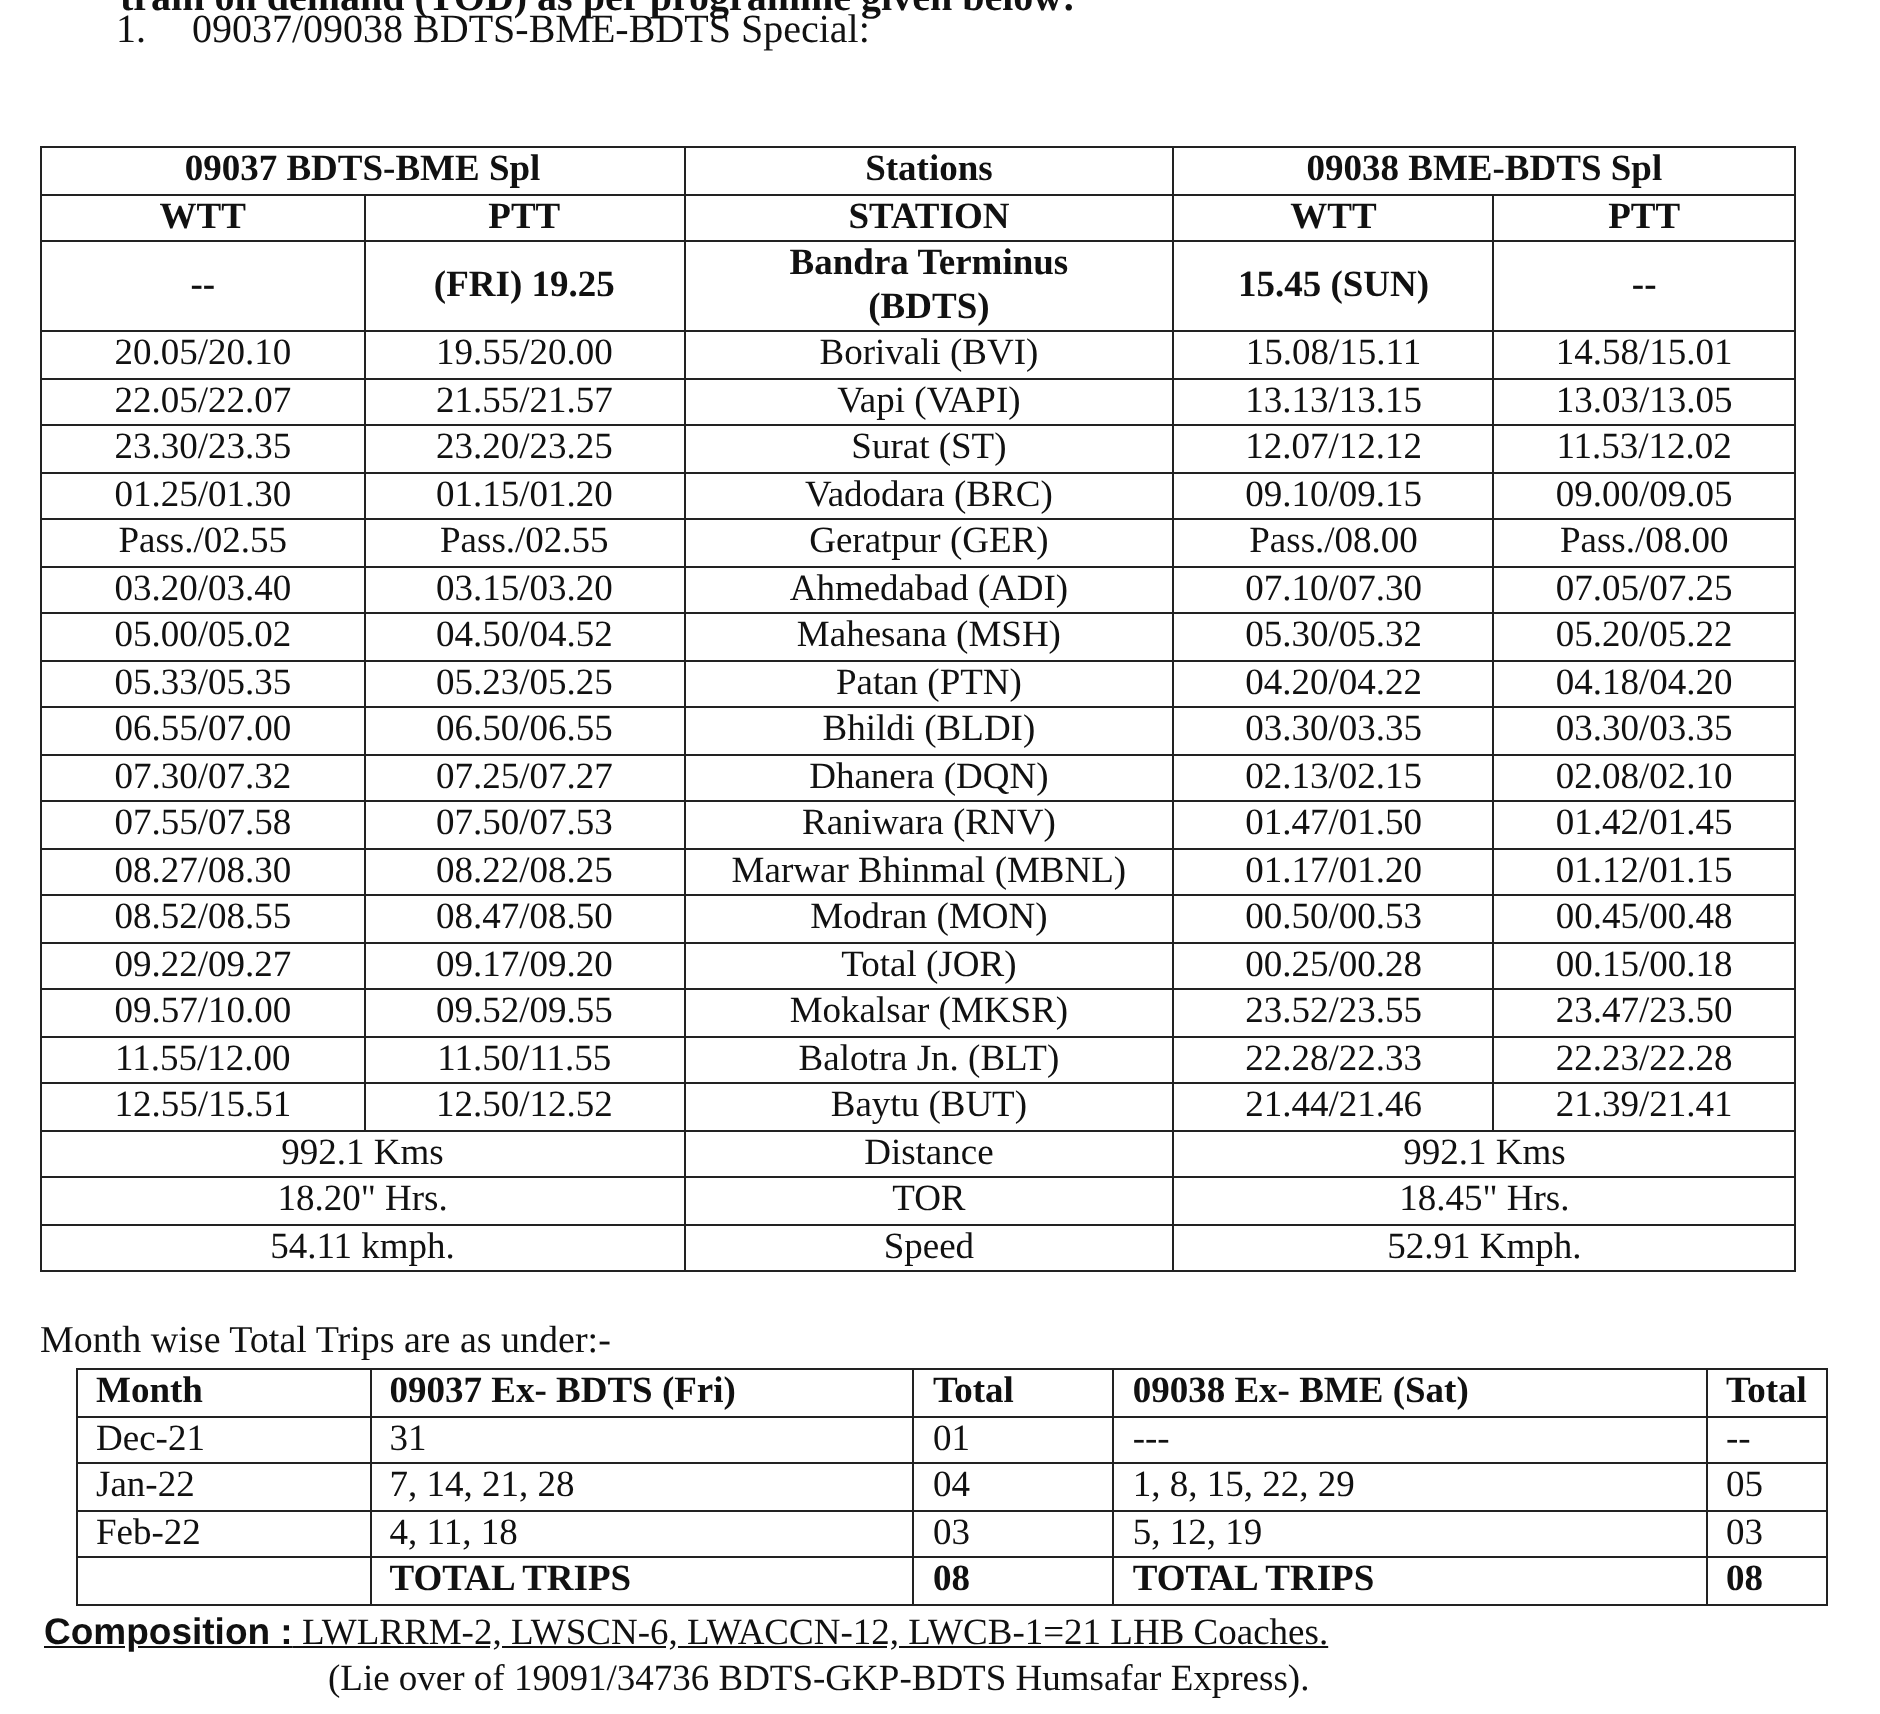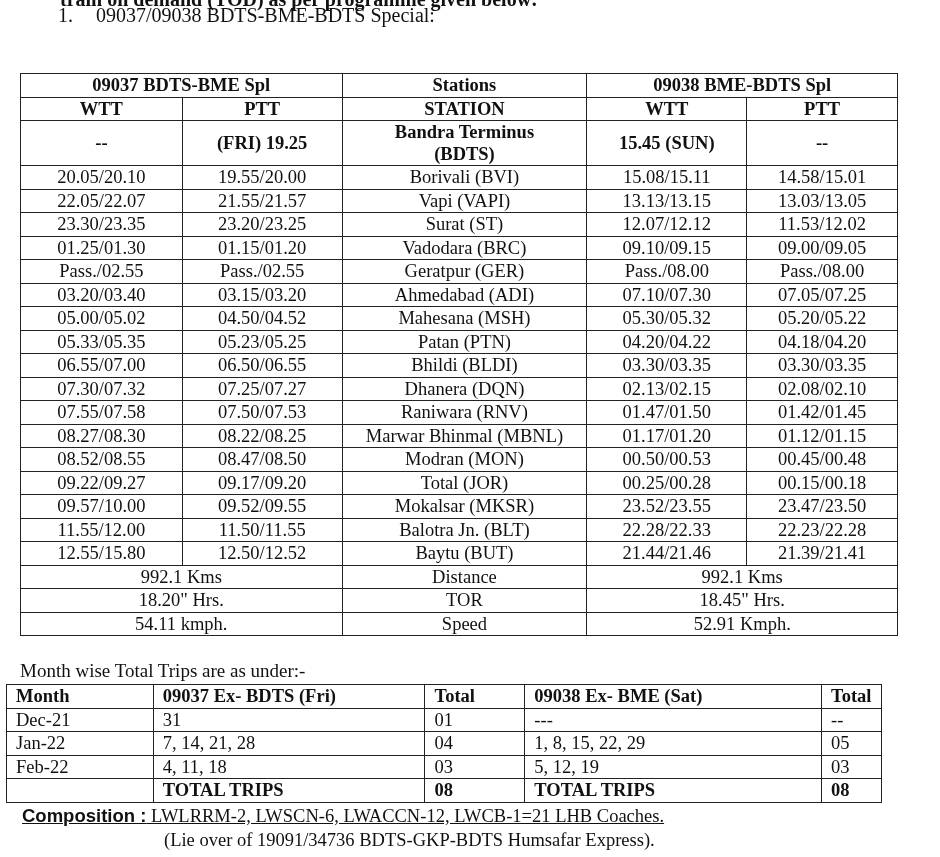--- a/index.html
+++ b/index.html
@@ -7,21 +7,21 @@
          font-family:"Liberation Serif", "DejaVu Serif", serif; color:#111; }
   .clip-line { position:absolute; left:60px; top:-12px; font-size:20px; font-weight:bold; white-space:nowrap; }
   .heading { position:absolute; left:58px; top:4px; font-size:20px; font-weight:normal; white-space:nowrap; }
   .heading .num { display:inline-block; width:38px; }
   table { border-collapse:collapse; position:absolute; }
   td { border:1.5px solid #222; padding:0; text-align:center; font-size:18.5px; line-height:22px; white-space:nowrap; }
   #main-table { left:20px; top:29px; width:878px;margin-top:44px; }
   #main-table td { height:22.5px; }
   .b { font-weight:bold; }
   .cap { position:absolute; left:20px; top:660px; font-size:19px; font-weight:normal; white-space:nowrap; }
-  #trips-table { left:6px; top:684px; width:876px; }
+  #trips-table { left:38px; top:684px; width:876px; }
   #trips-table td { text-align:left; padding-left:9px; height:22.5px; }
   .comp { position:absolute; left:22px; top:805px; font-size:18.5px; white-space:nowrap;text-decoration:underline; }
   .comp2 { position:absolute; left:164px; top:830px; font-size:18.5px; white-space:nowrap; }
 </style>
 </head>
 <body>
 
 <div class="clip-line">train on demand (TOD) as per programme given below:</div>
 <div class="heading">
   <span class="num">1.</span><span>09037/09038 BDTS-BME-BDTS Special:</span>
@@ -161,21 +161,21 @@
         <td>23.47/23.50</td>
       </tr>
       <tr>
         <td>11.55/12.00</td>
         <td>11.50/11.55</td>
         <td>Balotra Jn. (BLT)</td>
         <td>22.28/22.33</td>
         <td>22.23/22.28</td>
       </tr>
       <tr>
-        <td>12.55/15.80</td>
+        <td>12.55/15.51</td>
         <td>12.50/12.52</td>
         <td>Baytu (BUT)</td>
         <td>21.44/21.46</td>
         <td>21.39/21.41</td>
       </tr>
       <tr>
         <td colspan="2">992.1 Kms</td>
         <td colspan="1">Distance</td>
         <td colspan="2">992.1 Kms</td>
       </tr>

